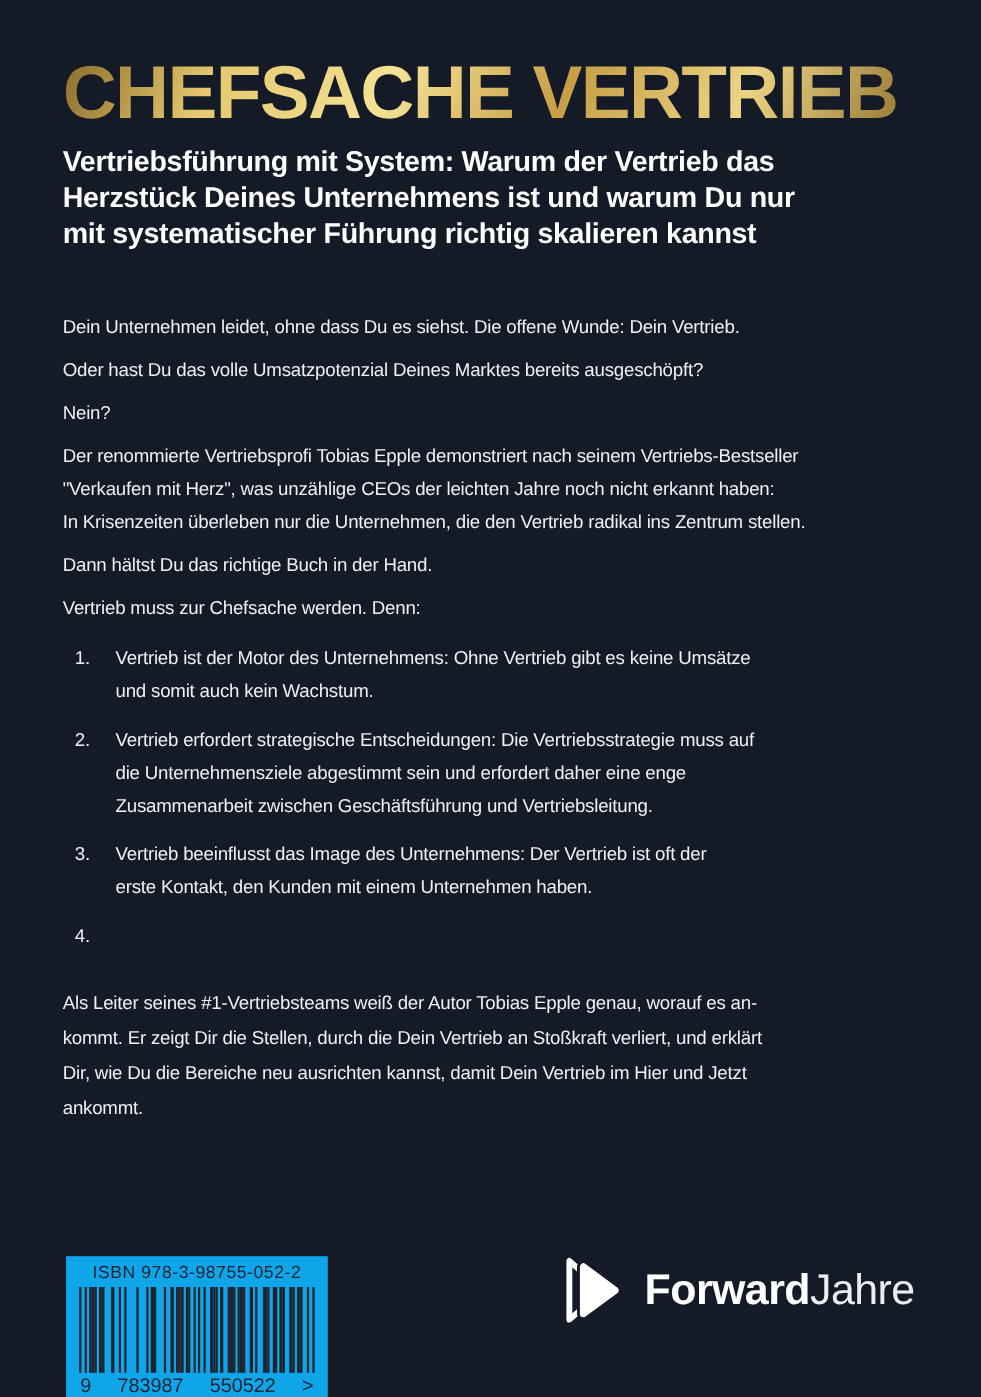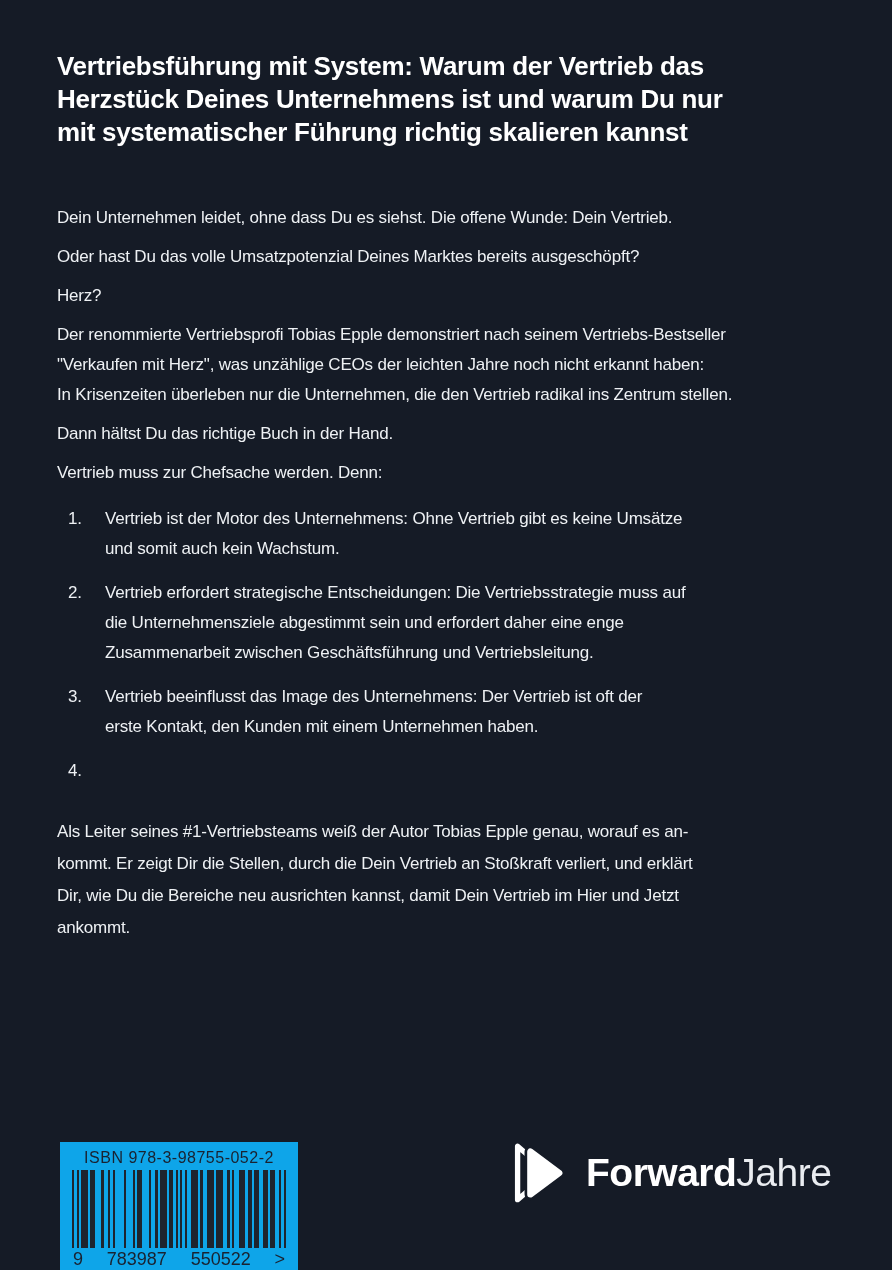--- a/index.html
+++ b/index.html
@@ -117,29 +117,30 @@
     white-space:nowrap;
   }
   .logo-text .bold{font-weight:700;color:#ffffff;}
   .logo-text .light{font-weight:400;color:#eaedf1;}
 </style>
 </head>
 <body>
 
 <div class="cover">
 
+  <h1 class="title">CHEFSACHE VERTRIEB</h1>
 
   <h2 class="subtitle pre">Vertriebsführung mit System: Warum der Vertrieb das
 Herzstück Deines Unternehmens ist und warum Du nur
 mit systematischer Führung richtig skalieren kannst</h2>
 
   <div id="paragraphs">
       <p class="body-text pre">Dein Unternehmen leidet, ohne dass Du es siehst. Die offene Wunde: Dein Vertrieb.</p>
       <p class="body-text pre">Oder hast Du das volle Umsatzpotenzial Deines Marktes bereits ausgeschöpft?</p>
-      <p class="body-text pre">Herz?</p>
+      <p class="body-text pre">Nein?</p>
       <p class="body-text pre">Der renommierte Vertriebsprofi Tobias Epple demonstriert nach seinem Vertriebs-Bestseller
 "Verkaufen mit Herz", was unzählige CEOs der leichten Jahre noch nicht erkannt haben:
 In Krisenzeiten überleben nur die Unternehmen, die den Vertrieb radikal ins Zentrum stellen.</p>
       <p class="body-text pre">Dann hältst Du das richtige Buch in der Hand.</p>
       <p class="body-text pre">Vertrieb muss zur Chefsache werden. Denn:</p>
     </div>
 
   <ol class="numbered-list" id="numbered-list">
       <li>
         <span class="num">1.</span>

